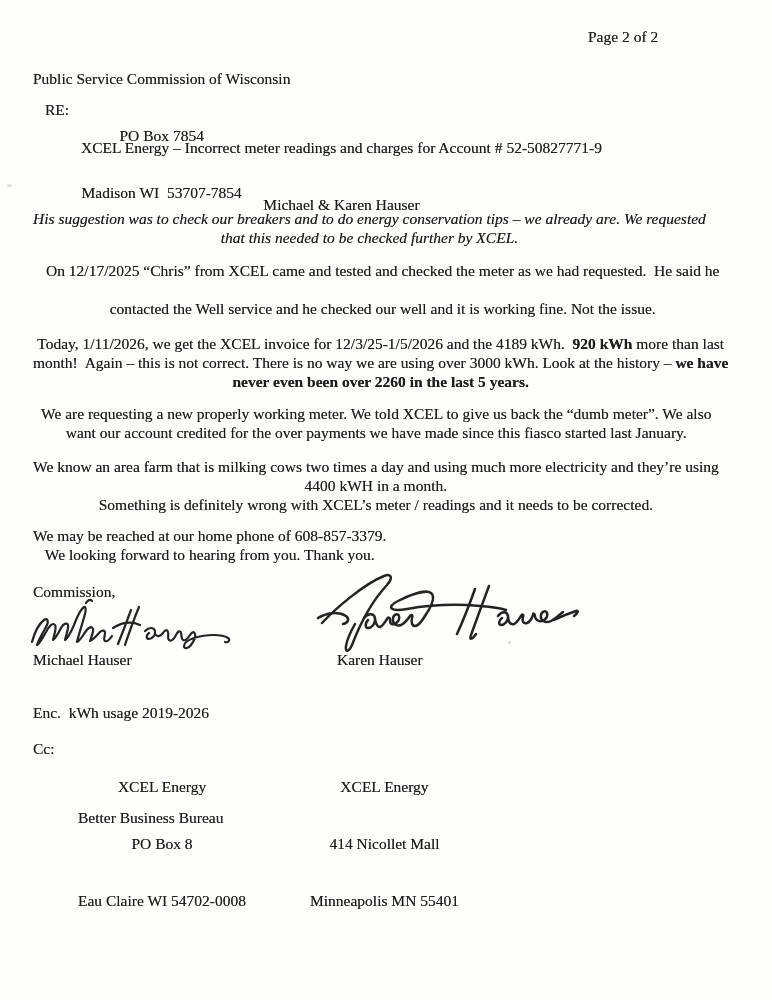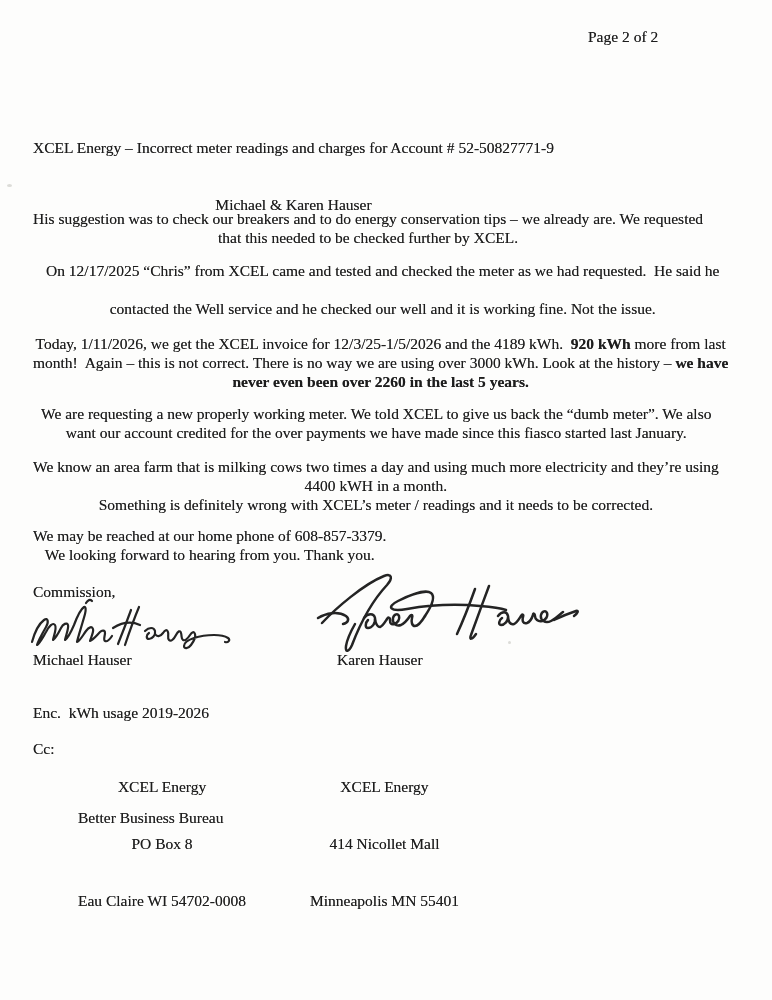--- a/index.html
+++ b/index.html
@@ -16,33 +16,39 @@
   .re-label{width:48px;flex:0 0 48px;}
   .sig{position:absolute;}
   .sig path{fill:none;stroke:#242424;stroke-linecap:round;stroke-linejoin:round;}
   .artifact{position:absolute;background:#dcdcd8;border-radius:50%;}
 </style>
 </head>
 <body>
 
 <div class="page">
 
+  <div class="abs" style="left:33px;top:31px;">
+    <span class="line">Public Service Commission of Wisconsin</span>
+    <span class="line">PO Box 7854</span>
+    <span class="line">Madison WI  53707-7854</span>
+  </div>
 
   <div class="abs" style="left:588px;top:27px;">Page 2 of 2</div>
 
   <div class="abs re-block" style="left:33px;top:100px;">
+    <div class="re-label">RE:</div>
     <div>
       <span class="line">XCEL Energy – Incorrect meter readings and charges for Account # 52-50827771-9</span>
       <span class="line">Michael &amp; Karen Hauser</span>
     </div>
   </div>
 
-  <div class="abs para" style="left:33px;top:209px;"><span>His suggestion was to check our breakers and to do energy conservation tips – we already are. We requested</span><br><span>that this needed to be checked further by XCEL.</span></div>
+  <div class="abs para" style="left:33px;top:209px;font-style:italic;"><span>His suggestion was to check our breakers and to do energy conservation tips – we already are. We requested</span><br><span>that this needed to be checked further by XCEL.</span></div>
   <div class="abs para" style="left:46px;top:261px;"><span>On 12/17/2025 “Chris” from XCEL came and tested and checked the meter as we had requested.  He said he</span><br><br><span>contacted the Well service and he checked our well and it is working fine. Not the issue.</span></div>
-  <div class="abs para" style="left:33px;top:334px;"><span>Today, 1/11/2026, we get the XCEL invoice for 12/3/25-1/5/2026 and the 4189 kWh.  </span><b>920 kWh</b><span> more from last</span><br><span>month!  Again – this is not correct. There is no way we are using over 3000 kWh. Look at the history – </span><b>we have</b><br><b>never even been over 2260 in the last 5 years.</b></div>
+  <div class="abs para" style="left:33px;top:334px;"><span>Today, 1/11/2026, we get the XCEL invoice for 12/3/25-1/5/2026 and the 4189 kWh.  </span><b>920 kWh</b><span> more than last</span><br><span>month!  Again – this is not correct. There is no way we are using over 3000 kWh. Look at the history – </span><b>we have</b><br><b>never even been over 2260 in the last 5 years.</b></div>
   <div class="abs para" style="left:41px;top:404px;"><span>We are requesting a new properly working meter. We told XCEL to give us back the “dumb meter”. We also</span><br><span>want our account credited for the over payments we have made since this fiasco started last January.</span></div>
   <div class="abs para" style="left:33px;top:457px;"><span>We know an area farm that is milking cows two times a day and using much more electricity and they’re using</span><br><span>4400 kWH in a month.</span><br><span>Something is definitely wrong with XCEL’s meter / readings and it needs to be corrected.</span></div>
   <div class="abs para" style="left:33px;top:526px;"><span>We may be reached at our home phone of 608-857-3379.</span><br><span>We looking forward to hearing from you. Thank you.</span></div>
 
   <div class="abs" style="left:33px;top:582px;">Commission,</div>
 
   <svg class="sig" style="left:28px;top:597px;" width="210" height="58" viewBox="0 0 210 58" aria-label="handwritten signature">
     <g stroke-width="2.2">
       <path d="M4,45 C7,34 12,26 16,23 C20,20 21,25 18,30 C14,37 10,44 9,48 C12,46 15,40 18,35 C21,29 25,25 27,28 C29,31 26,38 25,43 C28,41 31,35 33,31 C35,27 39,25 40,28 C41,31 38,38 37,43 C40,41 43,35 46,28 C49,20 53,12 56,10 C58,9 58,13 57,17 C54,28 50,40 49,45 C52,44 55,38 58,34 C61,30 64,29 65,32 C66,35 63,40 62,44 C65,43 69,38 72,35 C74,33 77,33 77,36 C77,39 75,43 77,44 C79,45 82,42 84,39"></path>
       <path d="M58,6 C60,3 62,2 64,4"></path>

